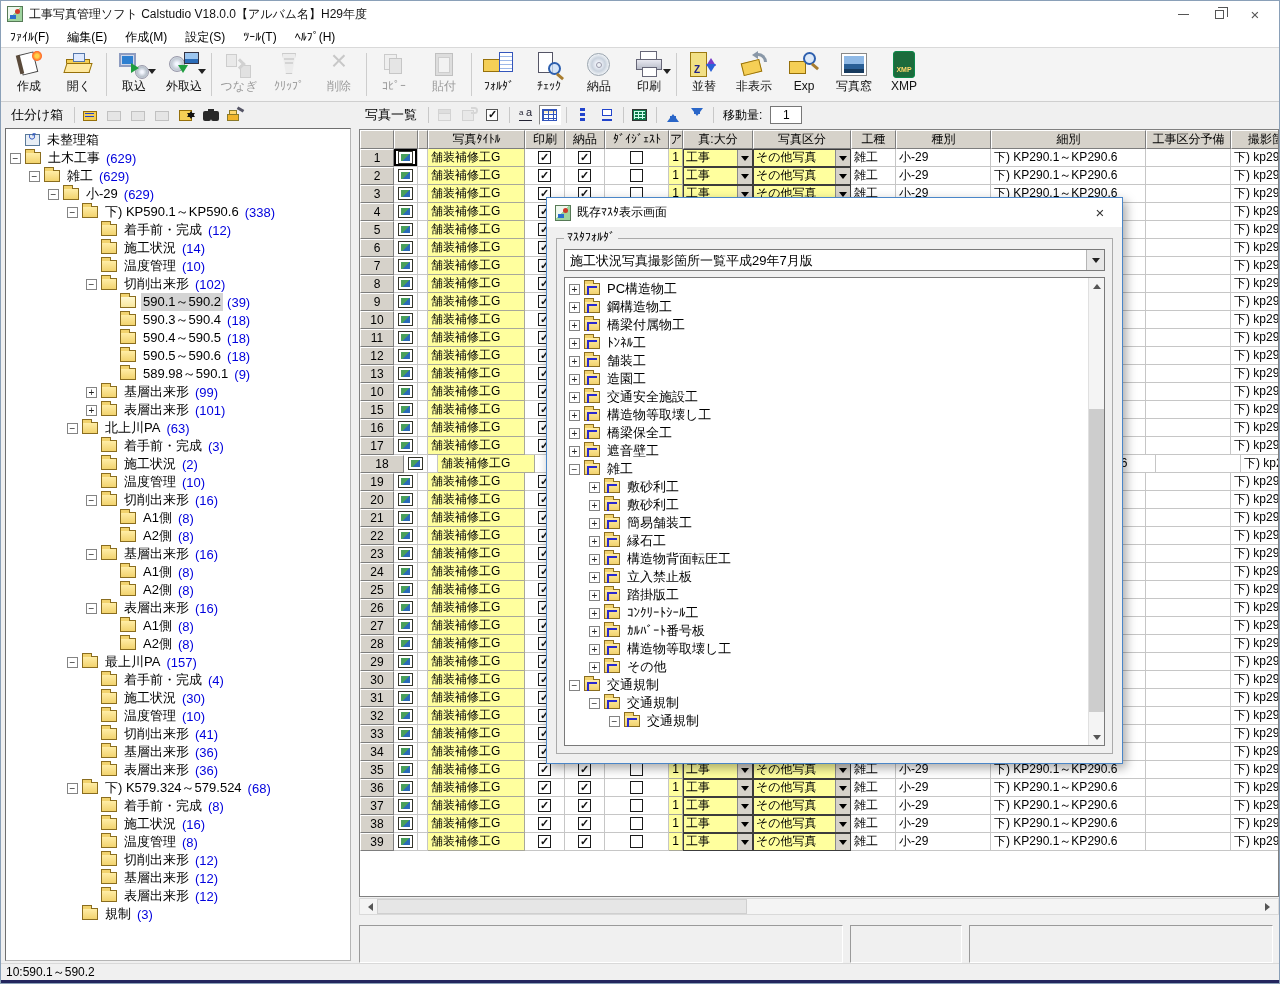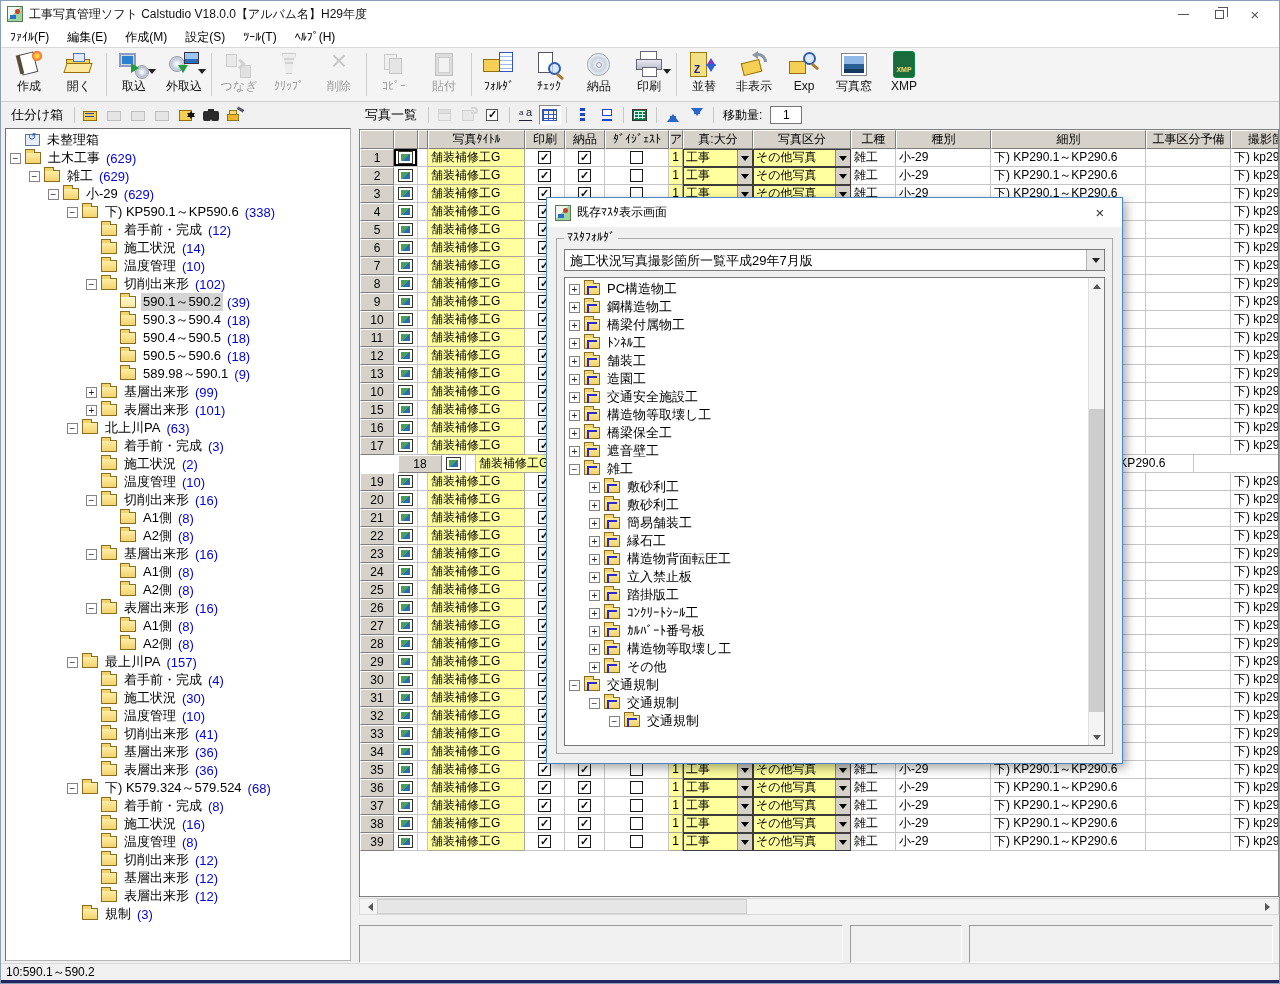--- a/index.html
+++ b/index.html
@@ -1399,21 +1399,21 @@
                 <span class="tri"></span>
               </span>
             </div>
             <div class="gcell" style="width: 45px;">雑工</div>
             <div class="gcell" style="width: 95px;">小-29</div>
             <div class="gcell" style="width: 155px;">下) KP290.1～KP290.6</div>
             <div class="gcell" style="width: 85px;"></div>
             <div class="gcell" style="width: 70px;">下) kp29</div>
           </div>
           <div class="grow">
-            <div class="gcell num" style="width: 44px; margin-left: 38px;">18</div>
+            <div class="gcell num" style="width: 44px;">18</div>
             <div class="gcell iconcell" style="width: 24px;">
               <span class="pic"></span>
             </div>
             <div class="gcell" style="width: 10px;"></div>
             <div class="gcell yellow" style="width: 97px;">舗装補修工G</div>
             <div class="gcell cbcell" style="width: 40px;">
               <span class="cb on"></span>
             </div>
             <div class="gcell cbcell" style="width: 40px;">
               <span class="cb on"></span>

